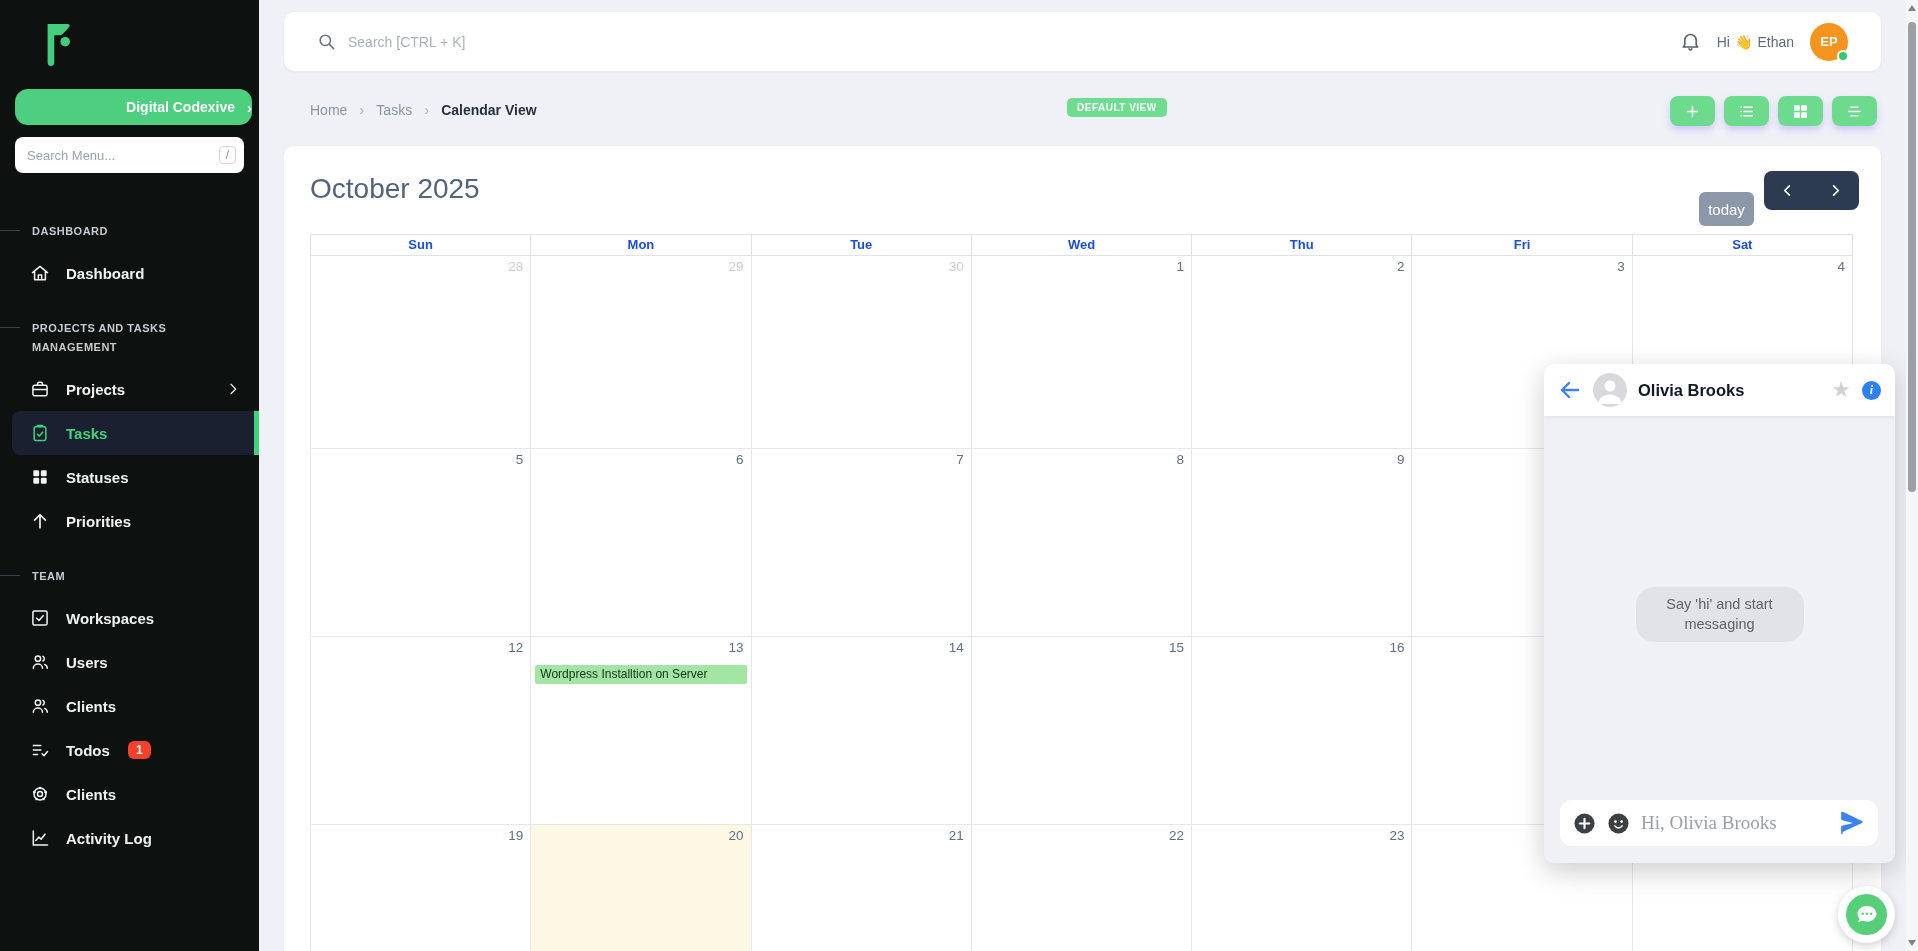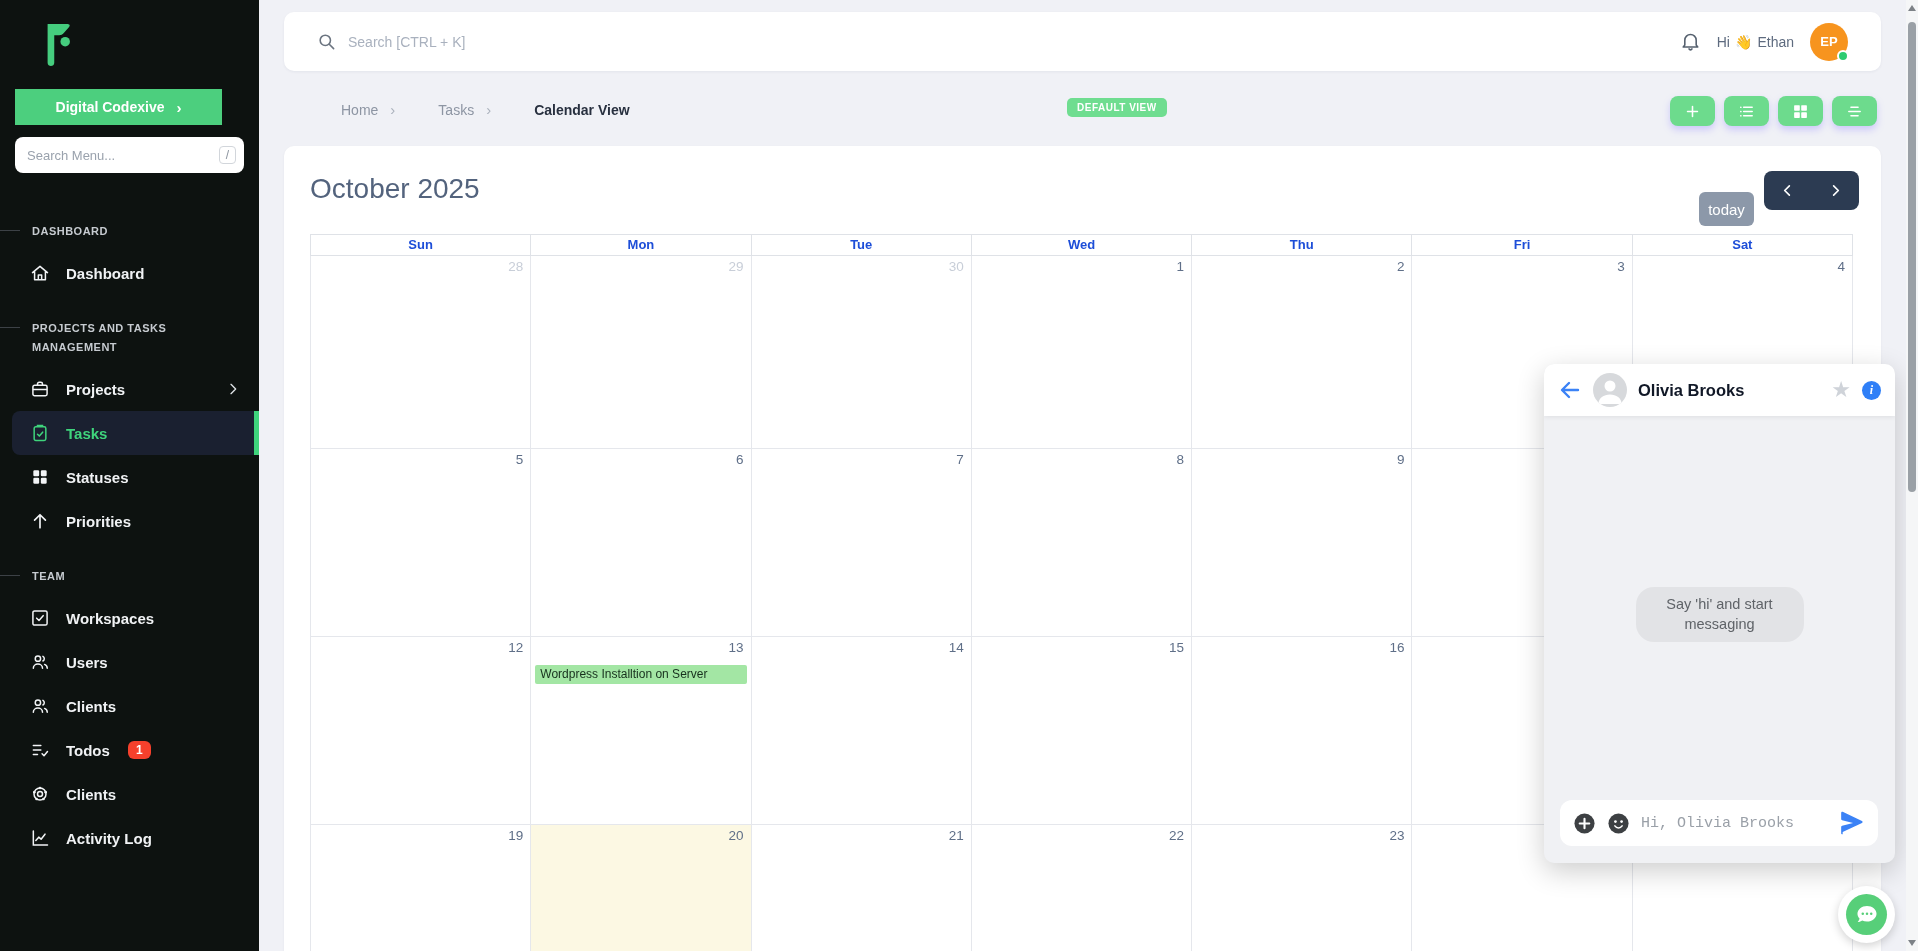--- a/index.html
+++ b/index.html
@@ -5,21 +5,21 @@
   * { margin:0; padding:0; box-sizing:border-box; }
   html,body { width:1918px; height:951px; overflow:hidden; }
   body { font-family:"Liberation Sans", sans-serif; }
   .app { position:relative; width:1918px; height:951px; background:#f0f1f6; overflow:hidden; }
 
   
   .sidebar { position:absolute; left:0; top:0; width:259px; height:951px; background:#0d1210; color:#eef1f3; z-index:5; }
   .logo-wrap { position:absolute; left:40px; top:14px; }
   .logo-mark svg { width:38px; height:60px; display:block; }
   .brand { position:absolute; left:20px; top:100px; font-size:15px; font-weight:bold; letter-spacing:3px; color:#ffffff; }
-  .ws-btn { position:absolute; left:15px; top:89px; width:207px; height:36px; background:#4ccf7e; border:none; border-radius:0; color:#fff; font-size:14px; font-weight:bold; display:flex; align-items:center; justify-content:center; gap:12px; cursor:pointer; font-family:inherit; }
+  .ws-btn { position:absolute; left:15px; top:89px; width:237px; height:36px; background:#4ccf7e; border:none; border-radius:13px; color:#fff; font-size:14px; font-weight:bold; display:flex; align-items:center; justify-content:flex-end; gap:12px; cursor:pointer; font-family:inherit; }
   .ws-btn .ws-chev { font-size:15px; font-weight:bold; }
   .menu-search { position:absolute; left:15px; top:137px; width:229px; height:36px; background:#fff; border-radius:8px; display:flex; align-items:center; padding:0 8px 0 12px; }
   .menu-search input { flex:1; border:none; outline:none; font-size:13px; color:#333; background:transparent; font-family:inherit; min-width:0; }
   .menu-search input::placeholder { color:#9aa2ad; }
   .menu-search .slash { border:1px solid #d2d6db; border-radius:4px; color:#8a939e; font-size:12px; padding:1px 6px; }
 
   .sidebar-nav { position:absolute; top:216px; left:0; right:0; }
   .nav-section { display:flex; align-items:flex-start; gap:12px; margin:24px 0 10px; }
   .nav-section:first-child { margin-top:6px; }
   .nav-line { width:20px; height:1px; background:#3c4146; margin-top:8px; flex:none; }
@@ -44,21 +44,21 @@
   .tb-input { flex:1; border:none; outline:none; font-size:14px; color:#39414e; background:transparent; font-family:inherit; }
   .tb-input::placeholder { color:#a9b1be; }
   .tb-right { display:flex; align-items:center; gap:16px; }
   .bell { width:21px; height:21px; color:#55606e; cursor:pointer; }
   .bell svg { width:21px; height:21px; display:block; }
   .greeting { font-size:14px; color:#5e6b7f; display:flex; gap:5px; align-items:center; }
   .avatar { position:relative; width:38px; height:38px; border-radius:50%; background:#f7941e; color:#fff; font-size:13px; font-weight:bold; display:flex; align-items:center; justify-content:center; cursor:pointer; }
   .status-dot { position:absolute; right:-1px; bottom:-1px; width:12px; height:12px; border-radius:50%; background:#2ecc71; border:2px solid #fff; }
 
   .crumb-row { position:absolute; left:51px; top:101px; display:flex; align-items:center; gap:12px; font-size:14px; }
-  .crumb { color:#8d95a3; cursor:pointer;margin-left:31px; }
+  .crumb { color:#8d95a3; cursor:pointer; }
   .crumb-sep { color:#aab1bc; font-size:15px; }
   .crumb.current { color:#28303f; font-weight:bold; cursor:default; }
   .view-badge { position:absolute; left:808px; top:98px; background:#6fdd90; color:#fff; font-size:10px; font-weight:bold; letter-spacing:.5px; border-radius:5px; padding:4px 10px; }
   .toolbar { position:absolute; right:41px; top:96px; display:flex; gap:9px; }
   .tool-btn { width:45px; height:30px; border:none; border-radius:8px; background:#6ddb8d; color:#fff; display:flex; align-items:center; justify-content:center; cursor:pointer; box-shadow:0 4px 7px rgba(140,130,255,.35); }
   .tool-btn svg { width:17px; height:17px; display:block; }
 
   
   .cal-card { position:absolute; left:25px; right:37px; top:146px; height:880px; background:#fff; border-radius:10px; box-shadow:0 1px 3px rgba(25,30,60,.05); }
   .cal-title { position:absolute; left:26px; top:27px; font-size:28px; font-weight:500; color:#53637d; }
@@ -83,21 +83,21 @@
   .back-arrow svg { width:24px; height:24px; display:block; }
   .chat-avatar { width:34px; height:34px; border-radius:50%; background:#d7d9dc; overflow:hidden; flex:none; }
   .chat-avatar svg { width:34px; height:34px; display:block; }
   .chat-name { font-size:16.5px; font-weight:bold; color:#111827; }
   .star { margin-left:auto; font-size:22px; color:#cfd3d9; line-height:1; cursor:pointer; }
   .info-btn { width:19px; height:19px; border-radius:50%; background:#2f7ff7; color:#fff; font-size:12px; font-weight:bold; font-family:"Liberation Serif", serif; font-style:italic; display:flex; align-items:center; justify-content:center; cursor:pointer; flex:none; }
   .empty-pill { position:absolute; left:50%; top:223px; transform:translateX(-50%); background:#e2e3e6; color:#5f6368; border-radius:18px; padding:8px 16px; font-size:14.5px; line-height:1.35; text-align:center; width:168px; }
   .chat-input-bar { position:absolute; left:16px; right:17px; bottom:17px; height:46px; background:#fff; border-radius:12px; display:flex; align-items:center; padding:0 13px; gap:11px; }
   .circle-ic { width:23px; height:23px; flex:none; cursor:pointer; }
   .circle-ic svg { width:23px; height:23px; display:block; }
-  .chat-input { flex:1; border:none; outline:none; background:transparent; font-size:15px; color:#404040; font-family:Liberation Mono, monospace; min-width:0; }
+  .chat-input { flex:1; border:none; outline:none; background:transparent; font-size:19px; color:#404040; font-family:Liberation Serif, serif; min-width:0; }
   .chat-input::placeholder { color:#9aa0a8; }
   .send-btn { width:26px; height:26px; color:#3b82f6; cursor:pointer; flex:none; }
   .send-btn svg { width:26px; height:26px; display:block; }
 
   
   .chat-fab { position:absolute; left:1838px; top:886px; width:57px; height:57px; border-radius:50%; background:#fff; box-shadow:0 3px 10px rgba(0,0,0,.18); display:flex; align-items:center; justify-content:center; cursor:pointer; z-index:11; }
   .fab-inner { width:41px; height:41px; border-radius:50%; background:#57cf79; display:flex; align-items:center; justify-content:center; }
   .fab-inner svg { width:26px; height:26px; display:block; }
   .scrollbar { position:absolute; right:0; top:0; width:12px; height:951px; background:#f5f6f7; z-index:20; }
   .sb-thumb { position:absolute; left:2px; top:22px; width:8px; height:470px; background:#9aa0a6; border-radius:4px; cursor:pointer; }

